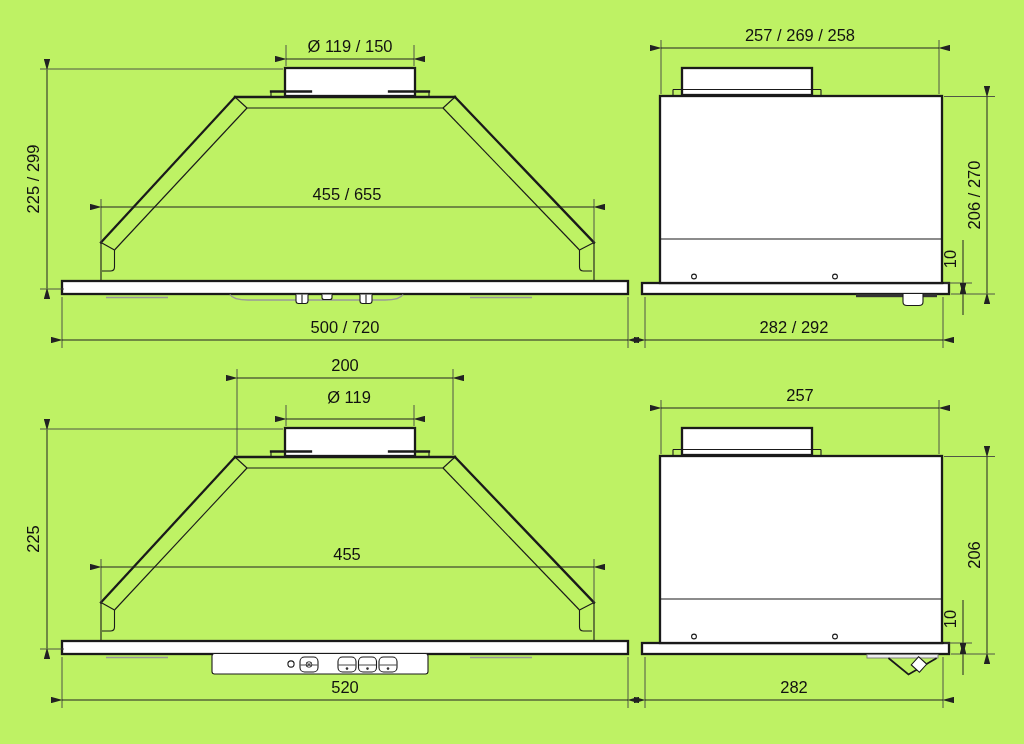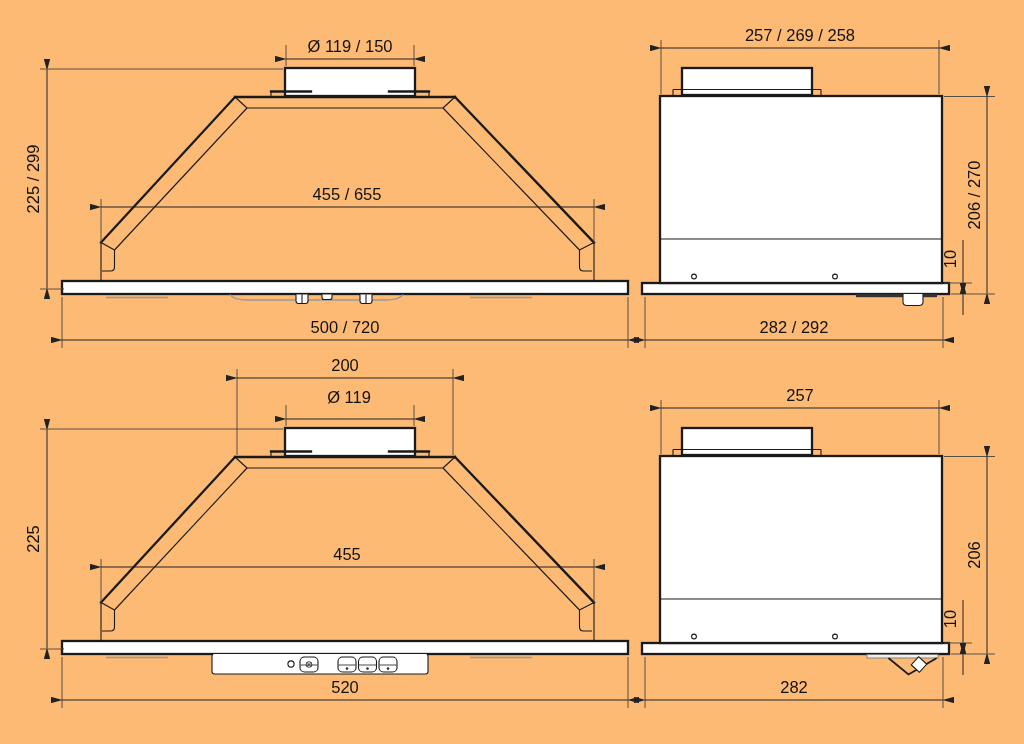--- a/index.html
+++ b/index.html
@@ -1,16 +1,16 @@
 <!DOCTYPE html>
 <html><head>
 <meta charset="utf-8">
 <style>
   html,body{margin:0;padding:0;background:#ffffff;}
-  .stage{position:relative;width:1024px;height:744px;background:#fdba74;overflow:hidden;}
+  .stage{position:relative;width:1024px;height:744px;background:#bef264;overflow:hidden;}
   svg{display:block;}
   .o2{stroke:#1a1a1a;stroke-width:2.3;fill:none;stroke-linecap:square;}
   .o15{stroke:#1a1a1a;stroke-width:1.8;fill:none;stroke-linecap:round;}
   .o1{stroke:#1a1a1a;stroke-width:1.1;fill:none;}
   .th{stroke:#1a1a1a;stroke-width:.8;fill:none;}
   .fw{fill:#ffffff;}
   .dim{stroke:#222;stroke-width:1;fill:none;}
   .ext{stroke:#444;stroke-width:.9;fill:none;}
   .gray{stroke:#999;stroke-width:1.4;fill:none;}
   .arr2{marker-start:url(#arr);marker-end:url(#arr);}

